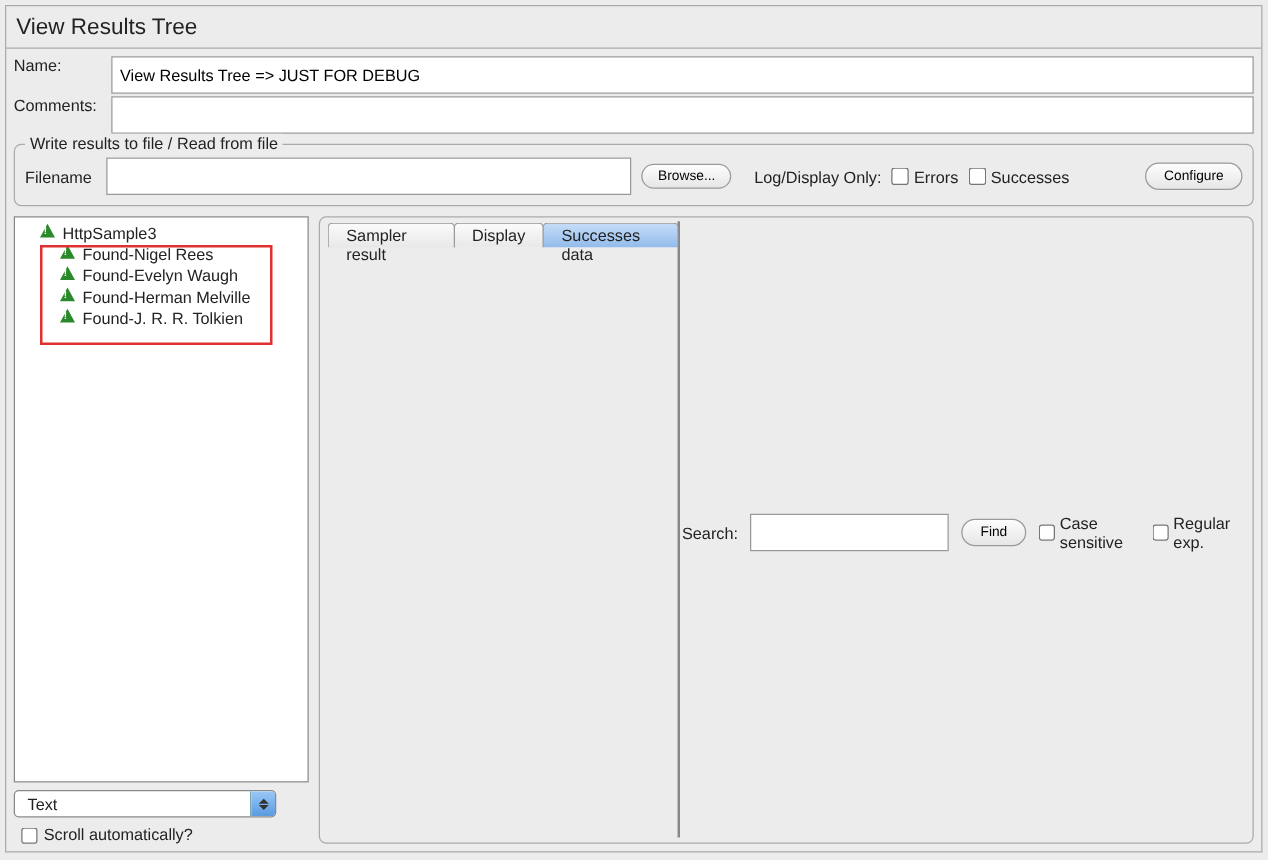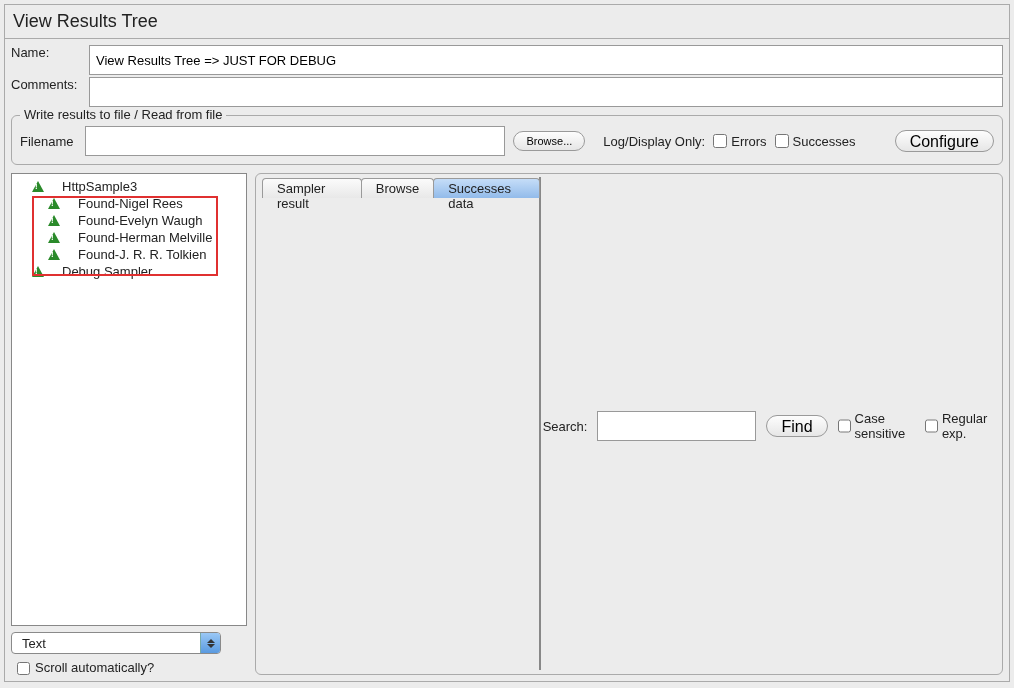--- a/index.html
+++ b/index.html
@@ -65,21 +65,21 @@
     align-items: center;
     gap: 8px;
   }
   .file-row label.fn { margin-right: 4px; }
   .file-row .text-input { flex: 0 0 420px; }
   .btn {
     background: linear-gradient(#fdfdfd, #e6e6e6);
     border: 1px solid #9a9a9a;
     border-radius: 12px;
     padding: 2px 14px;
-    font-size: 16px;
+    font-size: 11px;
     font-family: inherit;
     cursor: pointer;
     height: 22px;
   }
   .btn.small { font-size: 11px; padding: 1px 12px; height: 20px; }
   .chk { display: flex; align-items: center; gap: 4px; }
   .chk input { width: 14px; height: 14px; }
   .logdisp { margin-left: 10px; }
 
   .main-split {
@@ -97,22 +97,22 @@
   .tree-box {
     flex: 1;
     border: 1px solid #888;
     background: #fff;
     overflow: hidden;
     position: relative;
     padding: 4px 0;
   }
   .tree-item {
     display: flex;
-    align-items: center;
-    gap: 18px;
+    align-items: flex-start;
+    gap: 6px;
     padding: 1px 4px 1px 20px;
     font-size: 13px;
     cursor: default;
     white-space: nowrap;
   }
   .tree-item.child { padding-left: 36px; }
   .tri-icon {
     width: 0; height: 0;
     border-left: 6px solid transparent;
     border-right: 6px solid transparent;
@@ -276,44 +276,40 @@
           <span>Found-Evelyn Waugh</span>
         </div>
         <div class="tree-item child">
           <span class="tri-icon"></span>
           <span>Found-Herman Melville</span>
         </div>
         <div class="tree-item child">
           <span class="tri-icon"></span>
           <span>Found-J. R. R. Tolkien</span>
         </div>
-        <div class="tree-item">
-          <span class="tri-icon"></span>
-          <span>Debug Sampler</span>
-        </div>
         <div class="highlight-box"></div>
       </div>
 
       <div class="select-wrap">
         <div class="aqua-select">
           <span>Text</span>
           <span class="arrows"></span>
         </div>
       </div>
 
       <label class="scroll-chk">
         <input type="checkbox" style="">
         <span>Scroll automatically?</span>
       </label>
     </div>
 
     <div class="right-col">
       <div class="tabs-bar">
         <div class="tab">Sampler result</div>
-        <div class="tab">Browse</div>
+        <div class="tab">Display</div>
         <div class="tab active">Successes data</div>
       </div>
       <div class="content-box"></div>
       <div class="search-row">
         <span>Search:</span>
         <input class="text-input" type="text" value="" style="">
         <button class="btn">Find</button>
         <label class="chk">
           <input type="checkbox" style="">
           <span>Case sensitive</span>

